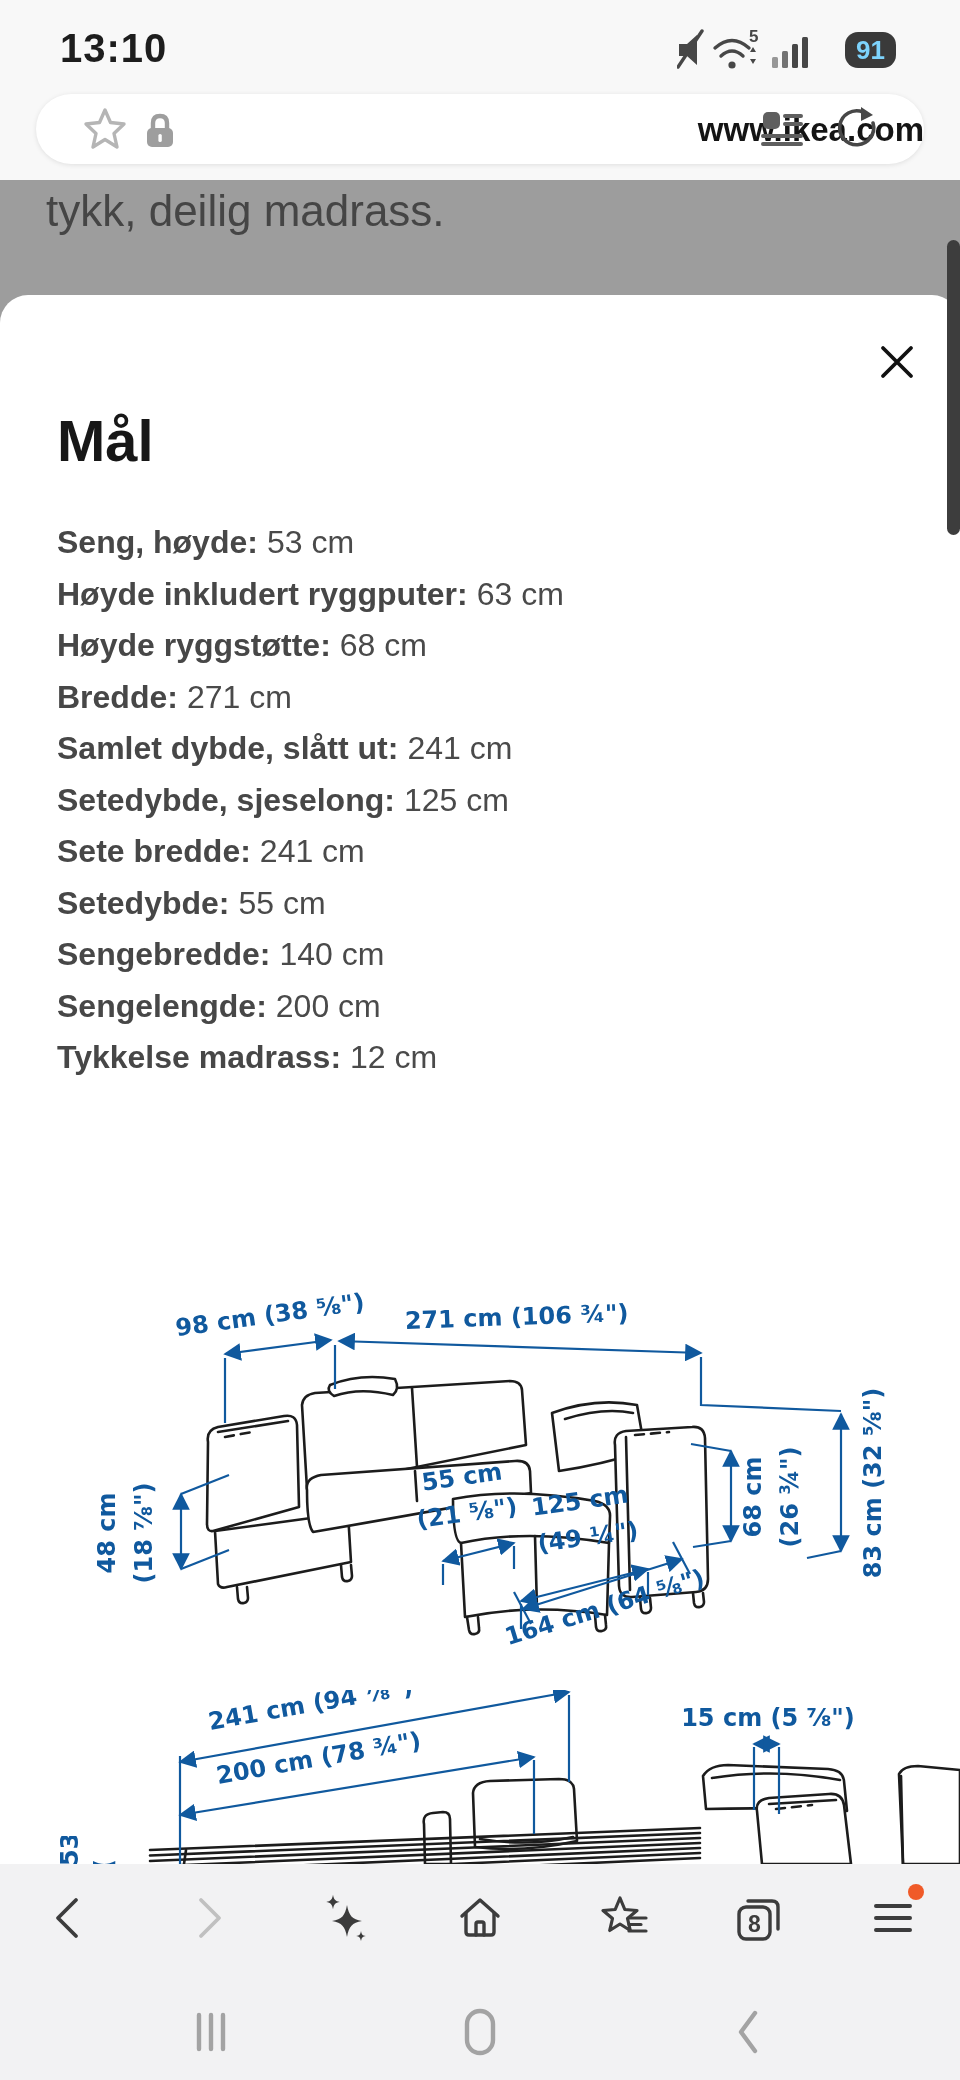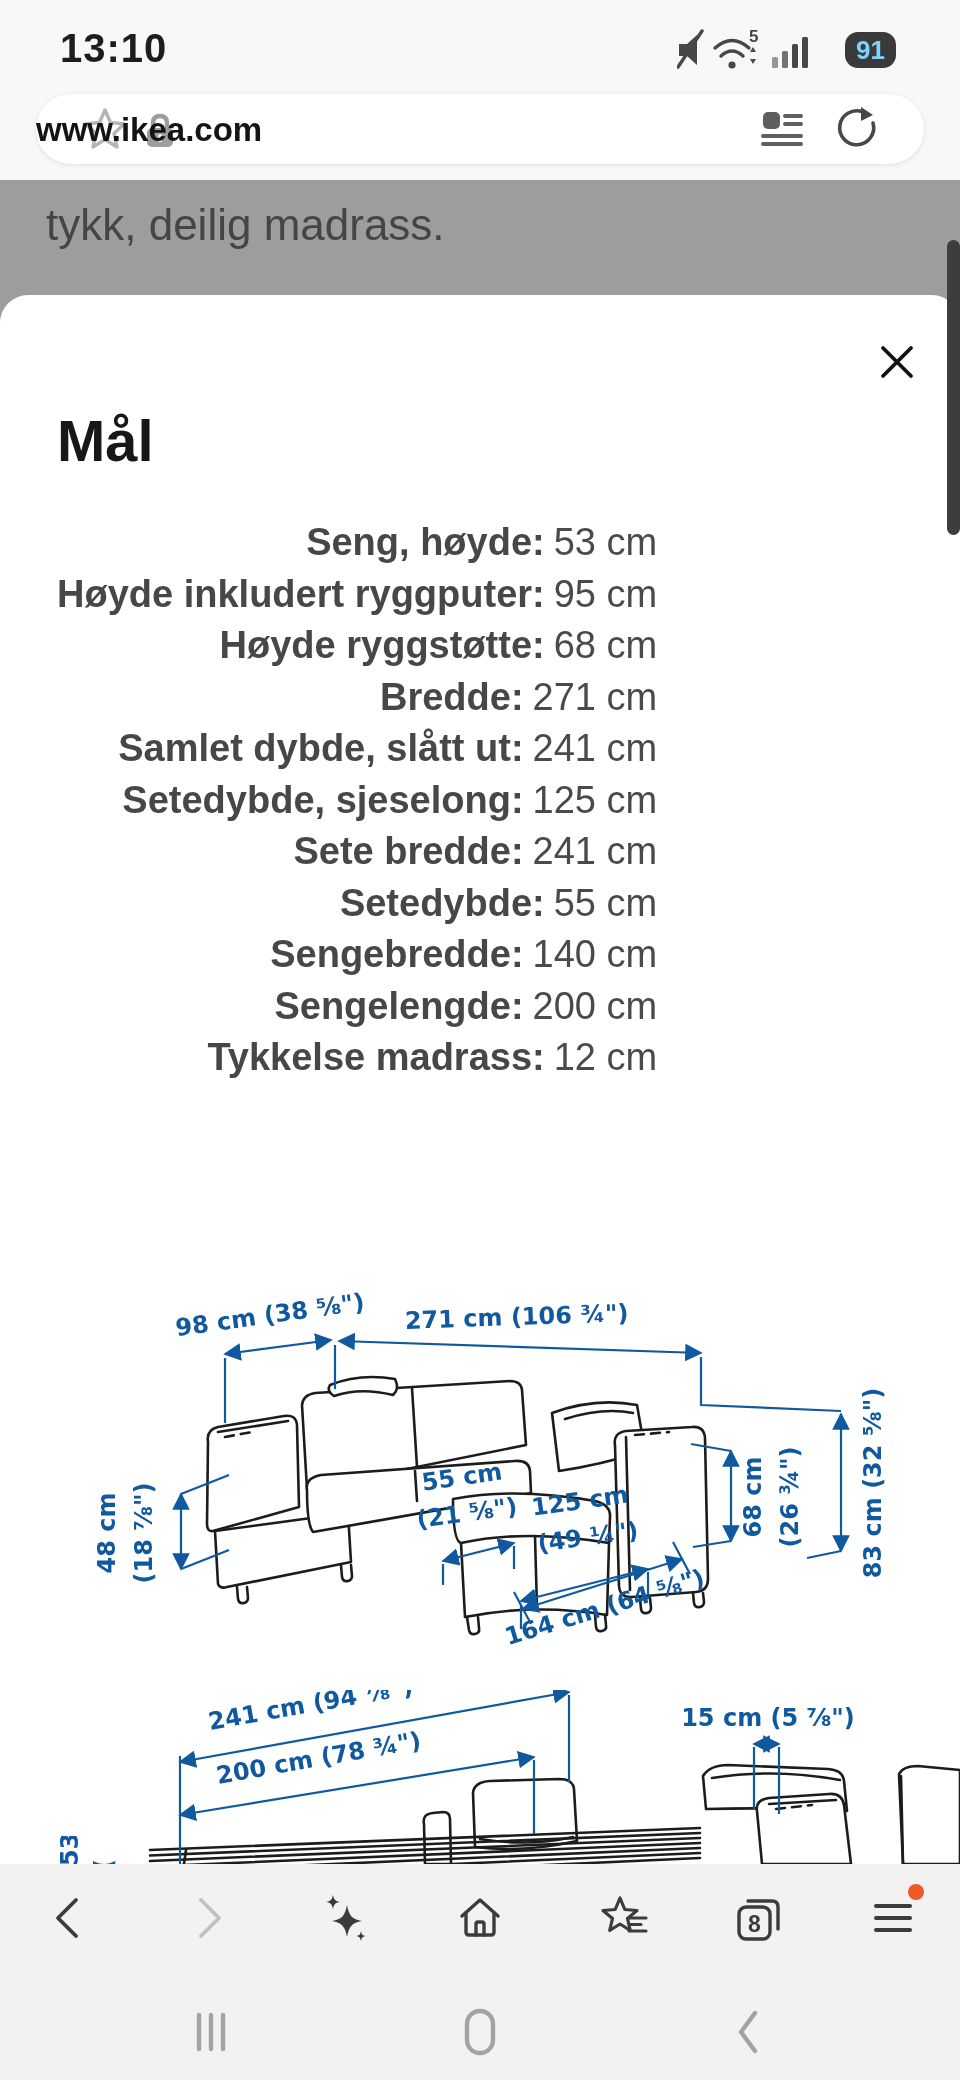--- a/index.html
+++ b/index.html
@@ -7,33 +7,33 @@
        font-family:"Liberation Sans",sans-serif;overflow:hidden;}
   
   .header{position:absolute;left:0;top:0;width:960px;height:180px;background:#f8f8f8;}
   .time{position:absolute;left:60px;top:26px;font-size:40px;font-weight:600;color:#1d1d1d;letter-spacing:1px;}
   .sticons{position:absolute;right:64px;top:26px;height:48px;display:flex;align-items:center;gap:8px;}
   .battery{background:#3a3a3a;color:#7dd3fc;font-size:26px;font-weight:700;border-radius:13px;padding:5px 11px;line-height:1;}
   .urlbar{position:absolute;left:36px;top:94px;width:888px;height:70px;background:#fff;border-radius:35px;
           box-shadow:0 1px 5px rgba(0,0,0,.10);}
   .url-star{position:absolute;left:46px;top:12px;}
   .url-lock{position:absolute;left:104px;top:16px;}
-  .url-text{position:absolute;left:0;right:0;top:17px;text-align:left;font-size:33px;font-weight:700;color:#141414;}
+  .url-text{position:absolute;left:0;right:0;top:17px;text-align:right;font-size:33px;font-weight:700;color:#141414;}
   .url-reader{position:absolute;right:120px;top:13px;}
   .url-refresh{position:absolute;right:44px;top:12px;}
   
   .overlay{position:absolute;left:0;top:180px;width:960px;height:115px;background:#9d9d9d;}
-  .overlay-text{position:absolute;left:46px;top:20px;font-size:44px;color:#454545;}
+  .overlay-text{position:absolute;left:46px;top:6px;font-size:44px;color:#454545;}
   
   .modal{position:absolute;left:0;top:295px;width:960px;height:1569px;background:#fff;
          border-radius:28px 28px 0 0;overflow:hidden;}
   .close-btn{position:absolute;right:39px;top:43px;width:48px;height:48px;display:flex;
              align-items:center;justify-content:center;cursor:pointer;}
   .mtitle{position:absolute;left:57px;top:112px;font-size:58px;font-weight:700;color:#171717;}
-  .mlist{position:absolute;left:57px;top:222px;font-size:38px;color:#4a4a4a;line-height:51.5px;text-align:right;}
+  .mlist{position:absolute;left:57px;top:222px;font-size:32px;color:#4a4a4a;line-height:51.5px;}
   .mlist b{font-weight:700;margin-right:9px;color:#474747;}
   .diagram1{position:absolute;left:55px;top:990px;width:890px;height:395px;}
   .diagram2{position:absolute;left:0;top:1395px;width:960px;height:174px;overflow:hidden;}
   .partialfrag{position:absolute;left:58px;top:1541px;width:70px;height:28px;overflow:hidden;}
   .dim-text{font-family:"DejaVu Sans",sans-serif;font-size:24px;font-weight:700;fill:#10599e;}
   .scrollthumb{position:absolute;right:0;top:240px;width:13px;height:295px;background:#3d3d3d;border-radius:8px;z-index:6;}
   
   .toolbar{position:absolute;left:0;top:1864px;width:960px;height:216px;background:#f2f2f3;}
   .tbico{position:absolute;top:28px;transform:translateX(-50%);cursor:pointer;}
   .menu-dot{position:absolute;left:908px;top:20px;width:16px;height:16px;border-radius:50%;background:#f05a28;}
@@ -98,21 +98,21 @@
   <div class="close-btn">
     <svg width="38" height="38" viewBox="0 0 38 38">
       <path d="M5,5 L33,33 M33,5 L5,33" stroke="#111" stroke-width="3.8" stroke-linecap="round"></path>
     </svg>
   </div>
 
   <div class="mtitle">Mål</div>
 
   <div class="mlist">
     <div><b>Seng, høyde:</b><span>53 cm</span></div>
-    <div><b>Høyde inkludert ryggputer:</b><span>95 cm</span></div>
+    <div><b>Høyde inkludert ryggputer:</b><span>63 cm</span></div>
     <div><b>Høyde ryggstøtte:</b><span>68 cm</span></div>
     <div><b>Bredde:</b><span>271 cm</span></div>
     <div><b>Samlet dybde, slått ut:</b><span>241 cm</span></div>
     <div><b>Setedybde, sjeselong:</b><span>125 cm</span></div>
     <div><b>Sete bredde:</b><span>241 cm</span></div>
     <div><b>Setedybde:</b><span>55 cm</span></div>
     <div><b>Sengebredde:</b><span>140 cm</span></div>
     <div><b>Sengelengde:</b><span>200 cm</span></div>
     <div><b>Tykkelse madrass:</b><span>12 cm</span></div>
   </div>

